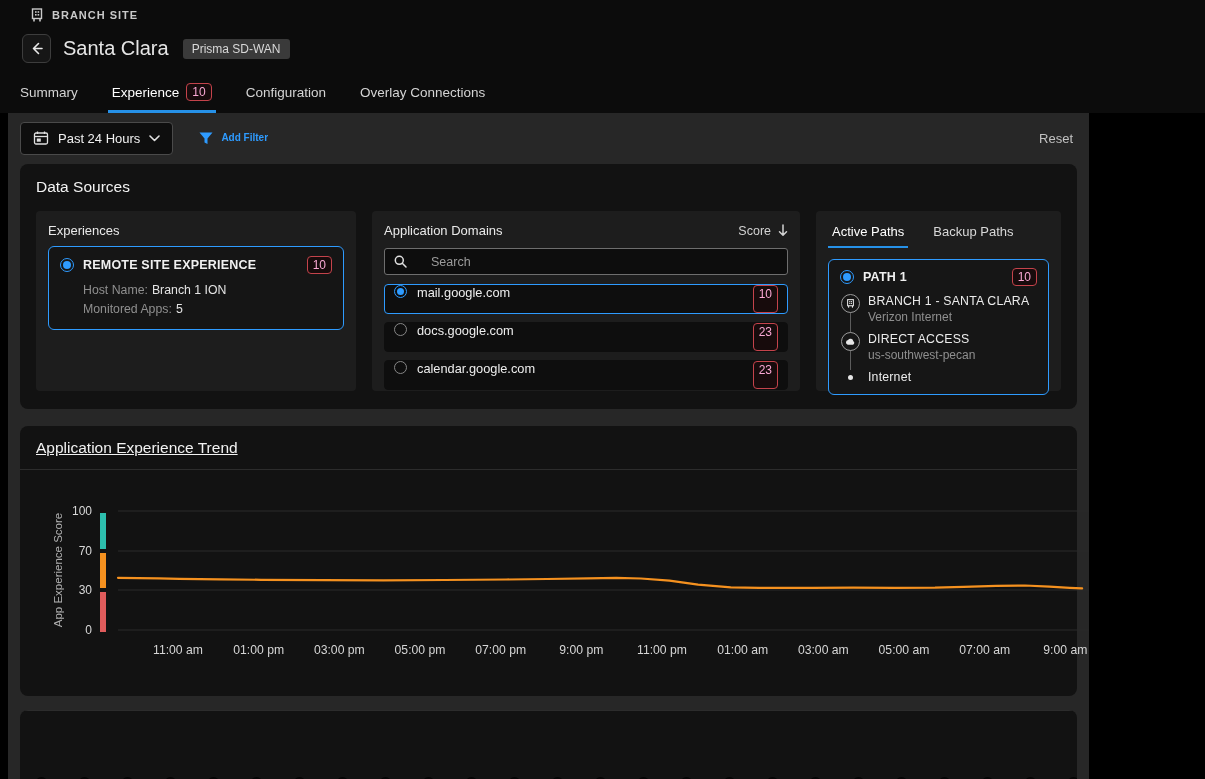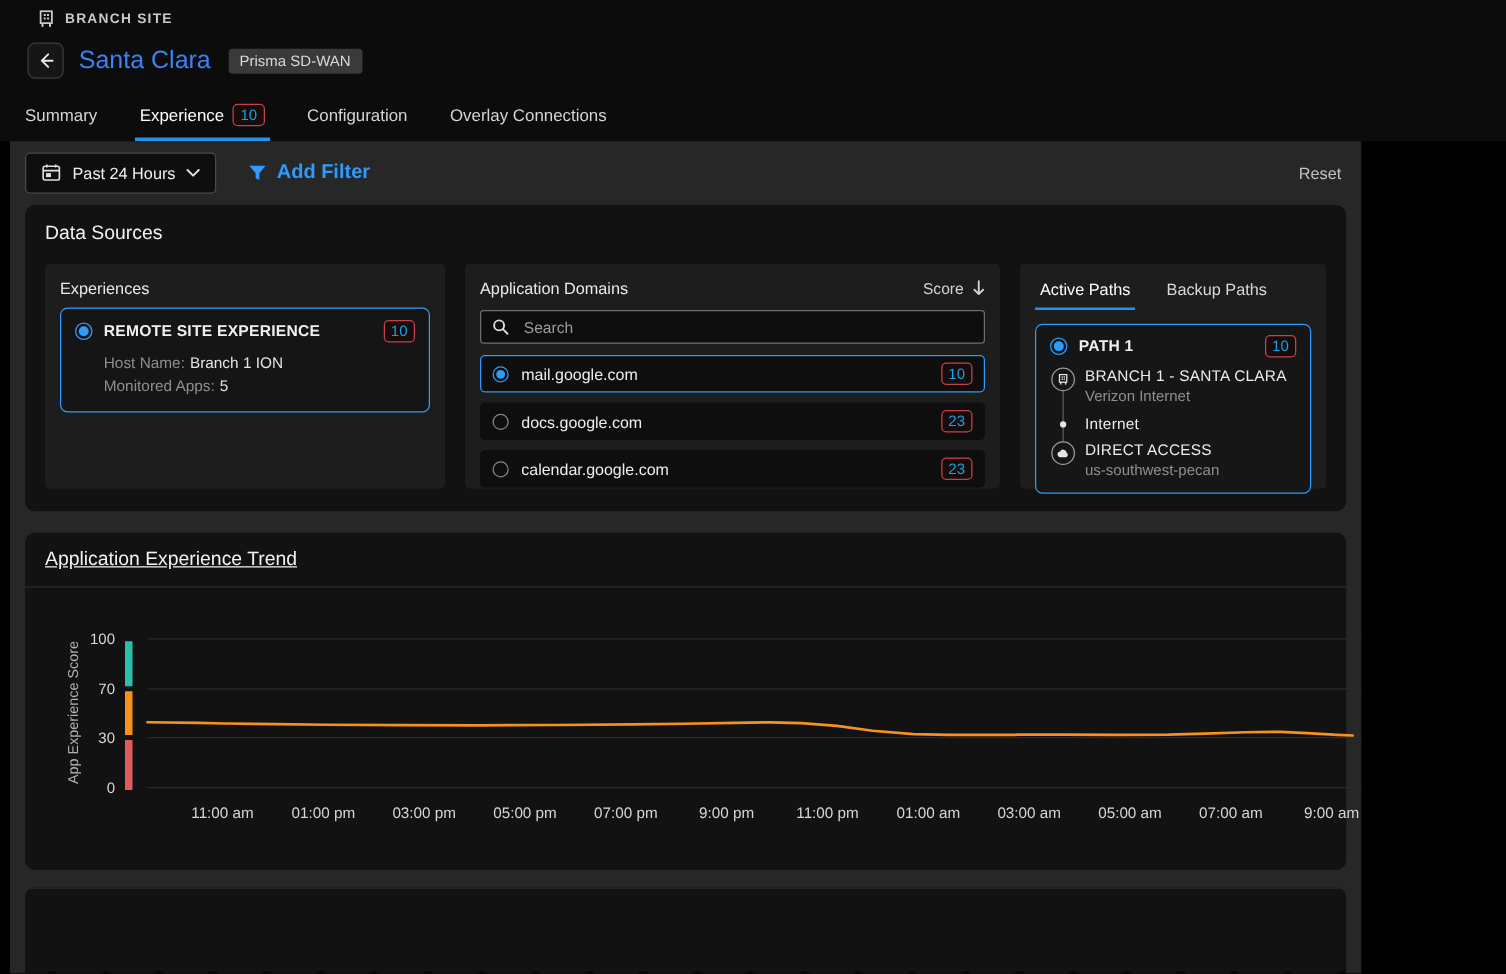--- a/index.html
+++ b/index.html
@@ -7,39 +7,39 @@
   body { font-family:"Liberation Sans", sans-serif; }
   #root { position:relative; width:1205px; height:779px; overflow:hidden; background:#000; }
 
   
   .header { position:absolute; left:0; top:0; width:1205px; height:113px; background:#0c0c0c;padding-left:29px; }
   .site-type { position:absolute; left:30px; top:8px; display:flex; align-items:center; gap:8px;
                color:#c9c9c9; font-size:11px; font-weight:bold; letter-spacing:1px; }
   .title-row { position:absolute; left:22px; top:34px; display:flex; align-items:center; }
   .back-btn { width:29px; height:29px; background:#161616; border:1px solid #3d3d3d; border-radius:6px;
               color:#e8e8e8; display:flex; align-items:center; justify-content:center; cursor:pointer; }
-  .page-title { color:#3b82f6; font-size:20px; font-weight:400; margin-left:12px; }
+  .page-title { color:#e5e5e5; font-size:20px; font-weight:400; margin-left:12px; }
   .product-badge { margin-left:14px; background:#3a3a3a; color:#d8d8d8; font-size:12px;
                    padding:3px 9px; border-radius:3px; }
   .tabs { position:absolute; left:20px; bottom:0; display:flex; gap:34px; }
   .tab { display:flex; align-items:center; gap:7px; color:#d4d4d4; font-size:13.5px;
          padding-bottom:12px; position:relative; cursor:pointer; }
   .tab.active { color:#fff; }
   .tab.active::after { content:""; position:absolute; left:-4px; right:-4px; bottom:0; height:3px; background:#2691e8; }
 
-  .score-badge { border:1px solid #c4434b; border-radius:4px; background:#170b0c; color:#0ea5e9;
+  .score-badge { border:1px solid #c4434b; border-radius:4px; background:#170b0c; color:#f9a8d4;
                  font-size:12px; line-height:16px; padding:0 5px; font-weight:400; }
 
   
   .canvas { position:absolute; left:8px; top:113px; width:1081px; height:666px; background:#272727; overflow:hidden; }
 
   .filterbar { height:50px; display:flex; align-items:center; padding:0 16px 0 12px; gap:26px; }
   .time-btn { display:flex; align-items:center; gap:9px; background:#0e0e0e; border:1px solid #4a4a4a;
               border-radius:4px; height:33px; padding:0 12px; color:#f0f0f0; font-size:13px; cursor:pointer; }
-  .add-filter { display:flex; align-items:center; gap:8px; color:#2e9bff; font-size:16px; font-weight:bold; cursor:pointer; }
+  .add-filter { display:flex; gap:8px; color:#2e9bff; font-size:10px; font-weight:bold; cursor:pointer; }
   .reset { margin-left:auto; color:#c2c2c2; font-size:13px; cursor:pointer; }
 
   .panel { background:#121212; border-radius:8px; margin:0 12px; }
   .panel h2 { color:#f2f2f2; font-size:15.5px; font-weight:500; }
 
   
   .panel-datasources { height:245px; padding:14px 16px 16px; margin-top:1px; }
   .columns { display:flex; gap:16px; margin-top:15px; }
   .subpanel { background:#1d1d1d; border-radius:4px; padding:12px; height:180px; }
   .subpanel h3 { color:#e9e9e9; font-size:13px; font-weight:400; }
@@ -56,27 +56,27 @@
   .radio.on::after { content:""; position:absolute; inset:2px; border-radius:50%; background:#2e9bff; }
   .radio.off { border:1.5px solid #868686; }
   .meta { margin:7px 0 2px 23px; }
   .meta-row { font-size:12.3px; line-height:18.5px; }
   .meta-row .lbl { color:#8f8f8f; }
   .meta-row .val { color:#e4e4e4; margin-left:4px; }
 
   .dom-head { display:flex; align-items:center; }
   .sort { margin-left:auto; display:flex; align-items:center; gap:7px; color:#d2d2d2; font-size:12.5px; cursor:pointer; }
   .search-box { margin-top:10px; height:27px; background:#0d0d0d; border:1px solid #6e6e6e; border-radius:3px;
-                display:flex; align-items:center; gap:12px; padding:0 9px; }
+                display:flex; align-items:center; gap:24px; padding:0 9px; }
   .search-box input { flex:1; background:transparent; border:none; outline:none; color:#cfcfcf; font-size:12.5px;
                       font-family:"Liberation Sans", sans-serif; }
   .search-box input::placeholder { color:#9b9b9b; }
   .dom-rows { margin-top:9px; }
   .dom-row { height:30px; background:#0e0e0e; border:1px solid #0e0e0e; border-radius:4px; margin-bottom:8px;
-             display:flex; align-items:center; gap:10px; padding:0 9px; cursor:pointer; }
+             display:flex; gap:10px; padding:0 9px; cursor:pointer; }
   .dom-row.selected { border-color:#2e9bff; }
   .dom-row .radio { width:13px; height:13px; }
   .dom-name { color:#ededed; font-size:12.8px; }
   .dom-row .score-badge { margin-left:auto; }
 
   .path-tabs { display:flex; gap:29px; margin:1px 0 0 4px; }
   .path-tab { color:#d8d8d8; font-size:13px; padding-bottom:9px; position:relative; cursor:pointer; }
   .path-tab.active { color:#fff;text-align:center; }
   .path-tab.active::after { content:""; position:absolute; left:-4px; right:-4px; bottom:0; height:2.5px; background:#2691e8; }
   .path-card { border:1px solid #2e9bff; border-radius:6px; background:#161616; padding:8px 11px; margin-top:11px; }
@@ -263,39 +263,39 @@
                       <rect x="3.2" y="10.5" width="1.7" height="3" fill="#e6e6e6"></rect>
                         <rect x="9.2" y="10.5" width="1.7" height="3" fill="#e6e6e6"></rect>
                     </svg>
                   </span>
                 </div>
                 <div class="hop-text">
                   <div class="hop-title">BRANCH 1 - SANTA CLARA</div>
                   <div class="hop-sub">Verizon Internet</div>
                 </div>
               </div>
-              <div class="hop mid">
-                <div class="hop-icon-col">
-                  <span class="hop-dot"></span>
-                </div>
-                <div class="hop-text">
-                  <div class="hop-title">Internet</div>
-                </div>
-              </div>
               <div class="hop">
                 <div class="hop-icon-col">
                   <span class="hop-circle">
                     <svg width="11" height="8" viewBox="0 0 14 9">
                       <path d="M3.5 8 a3 3 0 0 1 .4-5.9 A3.6 3.6 0 0 1 10.6 3.4 a2.6 2.6 0 0 1 -.4 4.6 Z" fill="#e6e6e6"></path>
                     </svg>
                   </span>
                 </div>
                 <div class="hop-text">
                   <div class="hop-title">DIRECT ACCESS</div>
                   <div class="hop-sub">us-southwest-pecan</div>
+                </div>
+              </div>
+              <div class="hop mid">
+                <div class="hop-icon-col">
+                  <span class="hop-dot"></span>
+                </div>
+                <div class="hop-text">
+                  <div class="hop-title">Internet</div>
                 </div>
               </div>
             </div>
           </div>
         </div>
 
       </div>
     </div>
 
     <div class="panel panel-trend">

